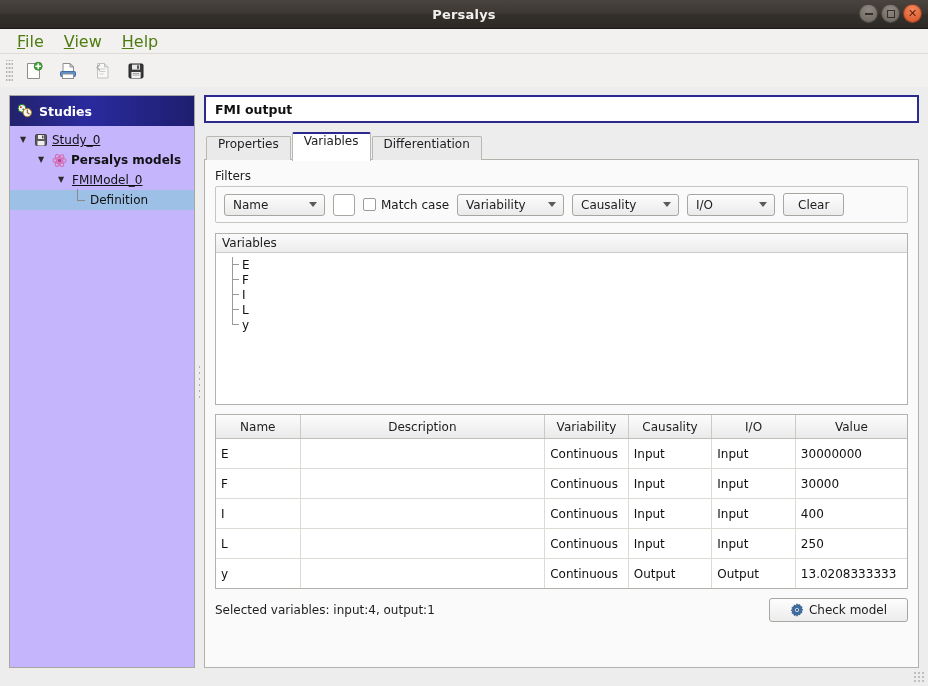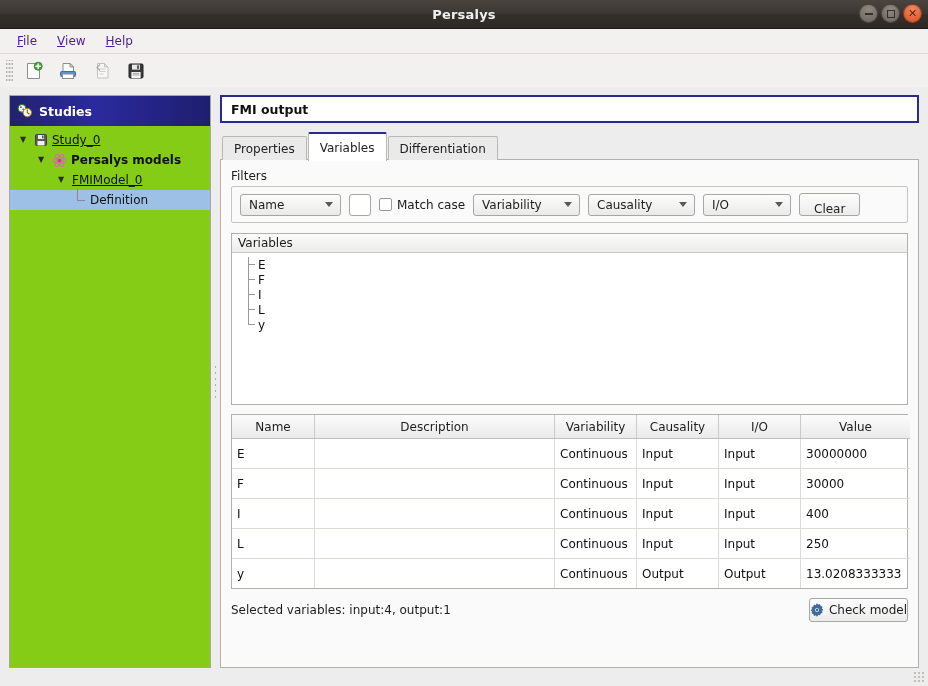--- a/index.html
+++ b/index.html
@@ -62,22 +62,22 @@
     height: 24px;
     background: #f2f1f0;
     border-bottom: 1px solid #dedbd8;
     display: flex;
     align-items: center;
     padding-left: 9px;
     gap: 4px;
   }
   .menu-item {
     padding: 3px 8px;
-    font-size: 12px;
-    color: #4c1d95;
+    font-size: 16px;
+    color: #4d7c0f;
     cursor: default;
     border-radius: 2px;
   }
   .menu-item .mn { text-decoration: underline; }
 
   
   #toolbar {
     height: 34px;
     background: #f2f1f0;
     border-bottom: 1px solid #cfcbc7;
@@ -101,23 +101,23 @@
   }
 
   
   #main {
     position: absolute;
     top: 87px; left: 0; right: 0; bottom: 0;
     background: #ededed;
     display: flex;
   }
   #left-pane {
-    width: 202px;
+    width: 186px;
     margin: 8px 0 18px 9px;
-    background: #84cc16;
+    background: #c4b5fd;
     border: 1px solid #a9a5a1;
     display: flex;
     flex-direction: column;
     box-sizing: border-box;
   }
   .studies-header {
     height: 30px;
     background: linear-gradient(180deg, #2a2a86 0%, #1f1f72 55%, #23238a 100%);
     background: linear-gradient(90deg, #22226e 0%, #2a2a9e 42%, #1e1e70 100%);
     display: flex;
@@ -199,21 +199,21 @@
     align-items: flex-end;
     height: 30px;
     margin-top: 7px;
     padding-left: 2px;
     position: relative;
     z-index: 2;
   }
   .tab {
     height: 24px;
     padding: 0 11px;
-    display: flex; align-items: center;
+    display: flex; align-items: flex-start;
     font-size: 12px;
     color: #1d1d1d;
     background: #ebeaea;
     border: 1px solid #bbb7b3;
     border-bottom: none;
     border-radius: 2px 2px 0 0;
     margin-right: 1px;
     box-sizing: border-box;
   }
   .tab.active {
@@ -297,21 +297,21 @@
     box-sizing: border-box;
   }
   .btn {
     height: 23px;
     padding: 8px 14px;
     background: linear-gradient(180deg,#fdfdfd,#ececec);
     border: 1px solid #a9a5a1;
     border-radius: 3px;
     font-size: 12px;
     color: #1d1d1d;
-    display: flex; justify-content: center;
+    display: flex; align-items: center; justify-content: center;
     box-sizing: border-box;
   }
 
   
   .varbox {
     margin-top: 10px;
     height: 172px;
     border: 1px solid #b4b0ac;
     background: #ffffff;
     display: flex; flex-direction: column;
@@ -388,21 +388,21 @@
 
   .footerrow {
     margin-top: 9px;
     display: flex;
     align-items: center;
     justify-content: space-between;
   }
   .footer-text { font-size: 12px; color: #1d1d1d; }
   .checkbtn {
     height: 24px;
-    padding: 0 0;
+    padding: 0 20px;
     background: linear-gradient(180deg,#fdfdfd,#ececec);
     border: 1px solid #a9a5a1;
     border-radius: 3px;
     font-size: 12px;
     display: flex; align-items: center; gap: 5px;
     color: #1d1d1d;
     box-sizing: border-box;
   }
 
   #resizegrip {

